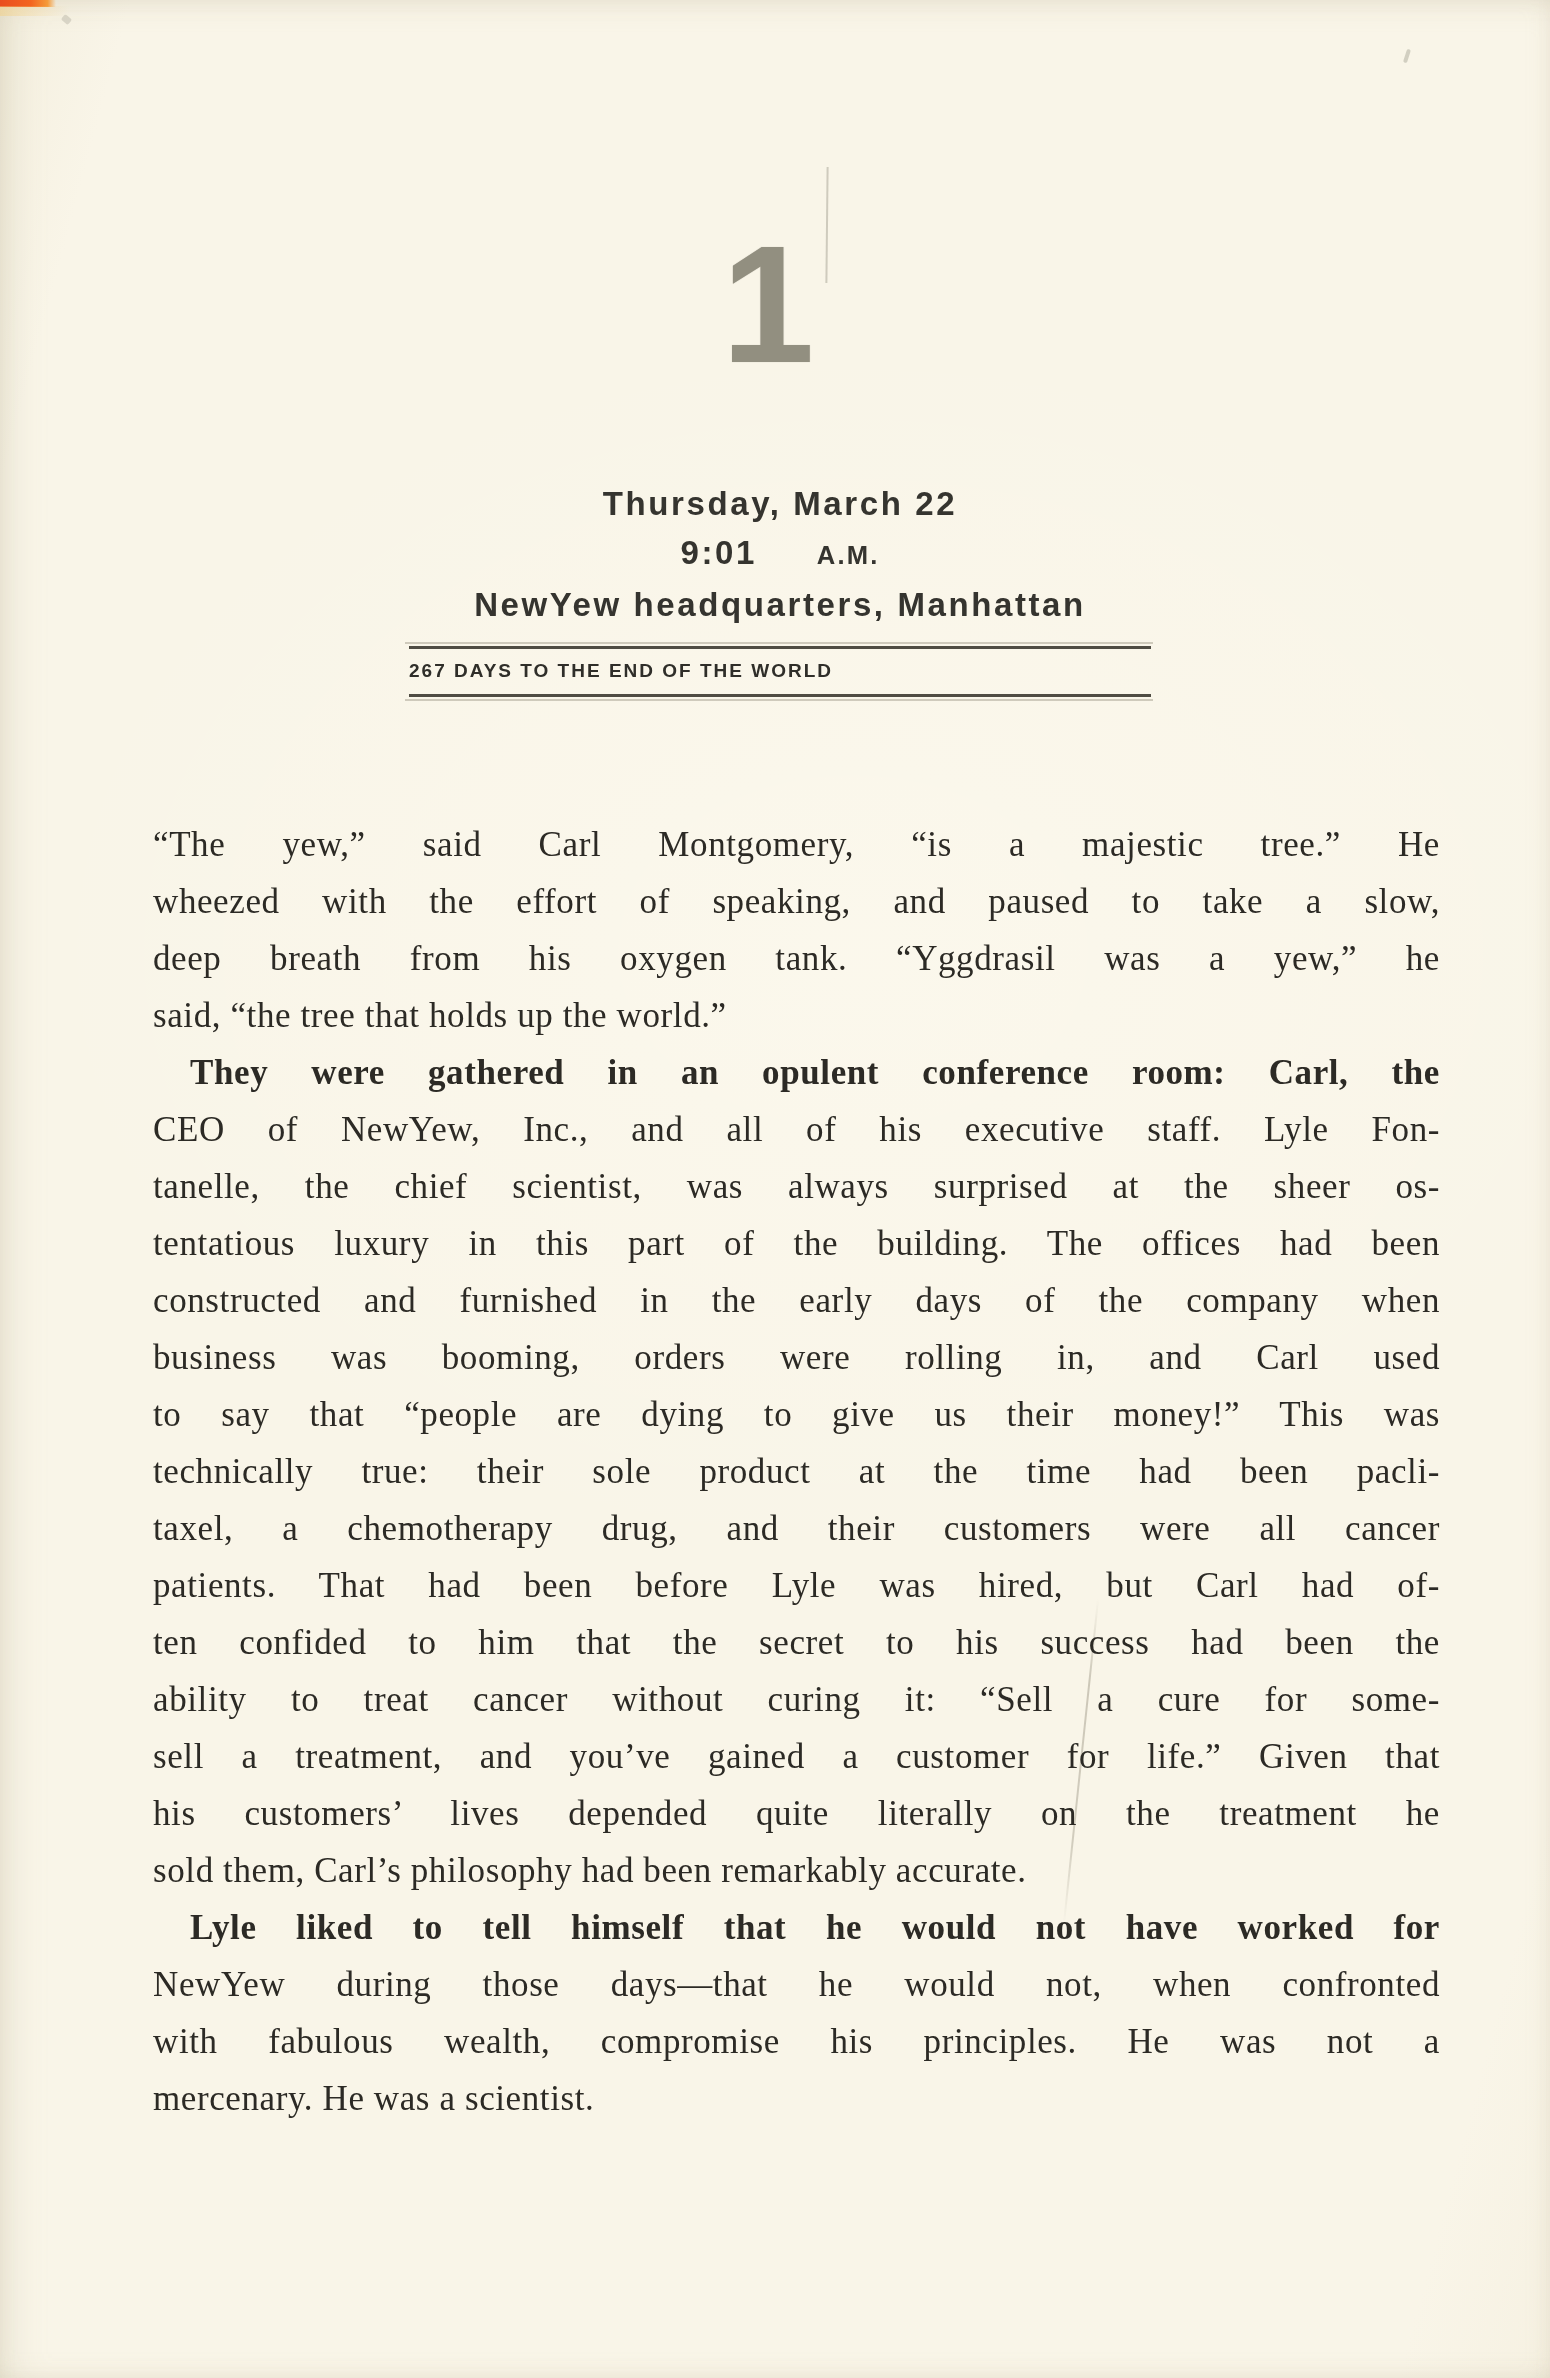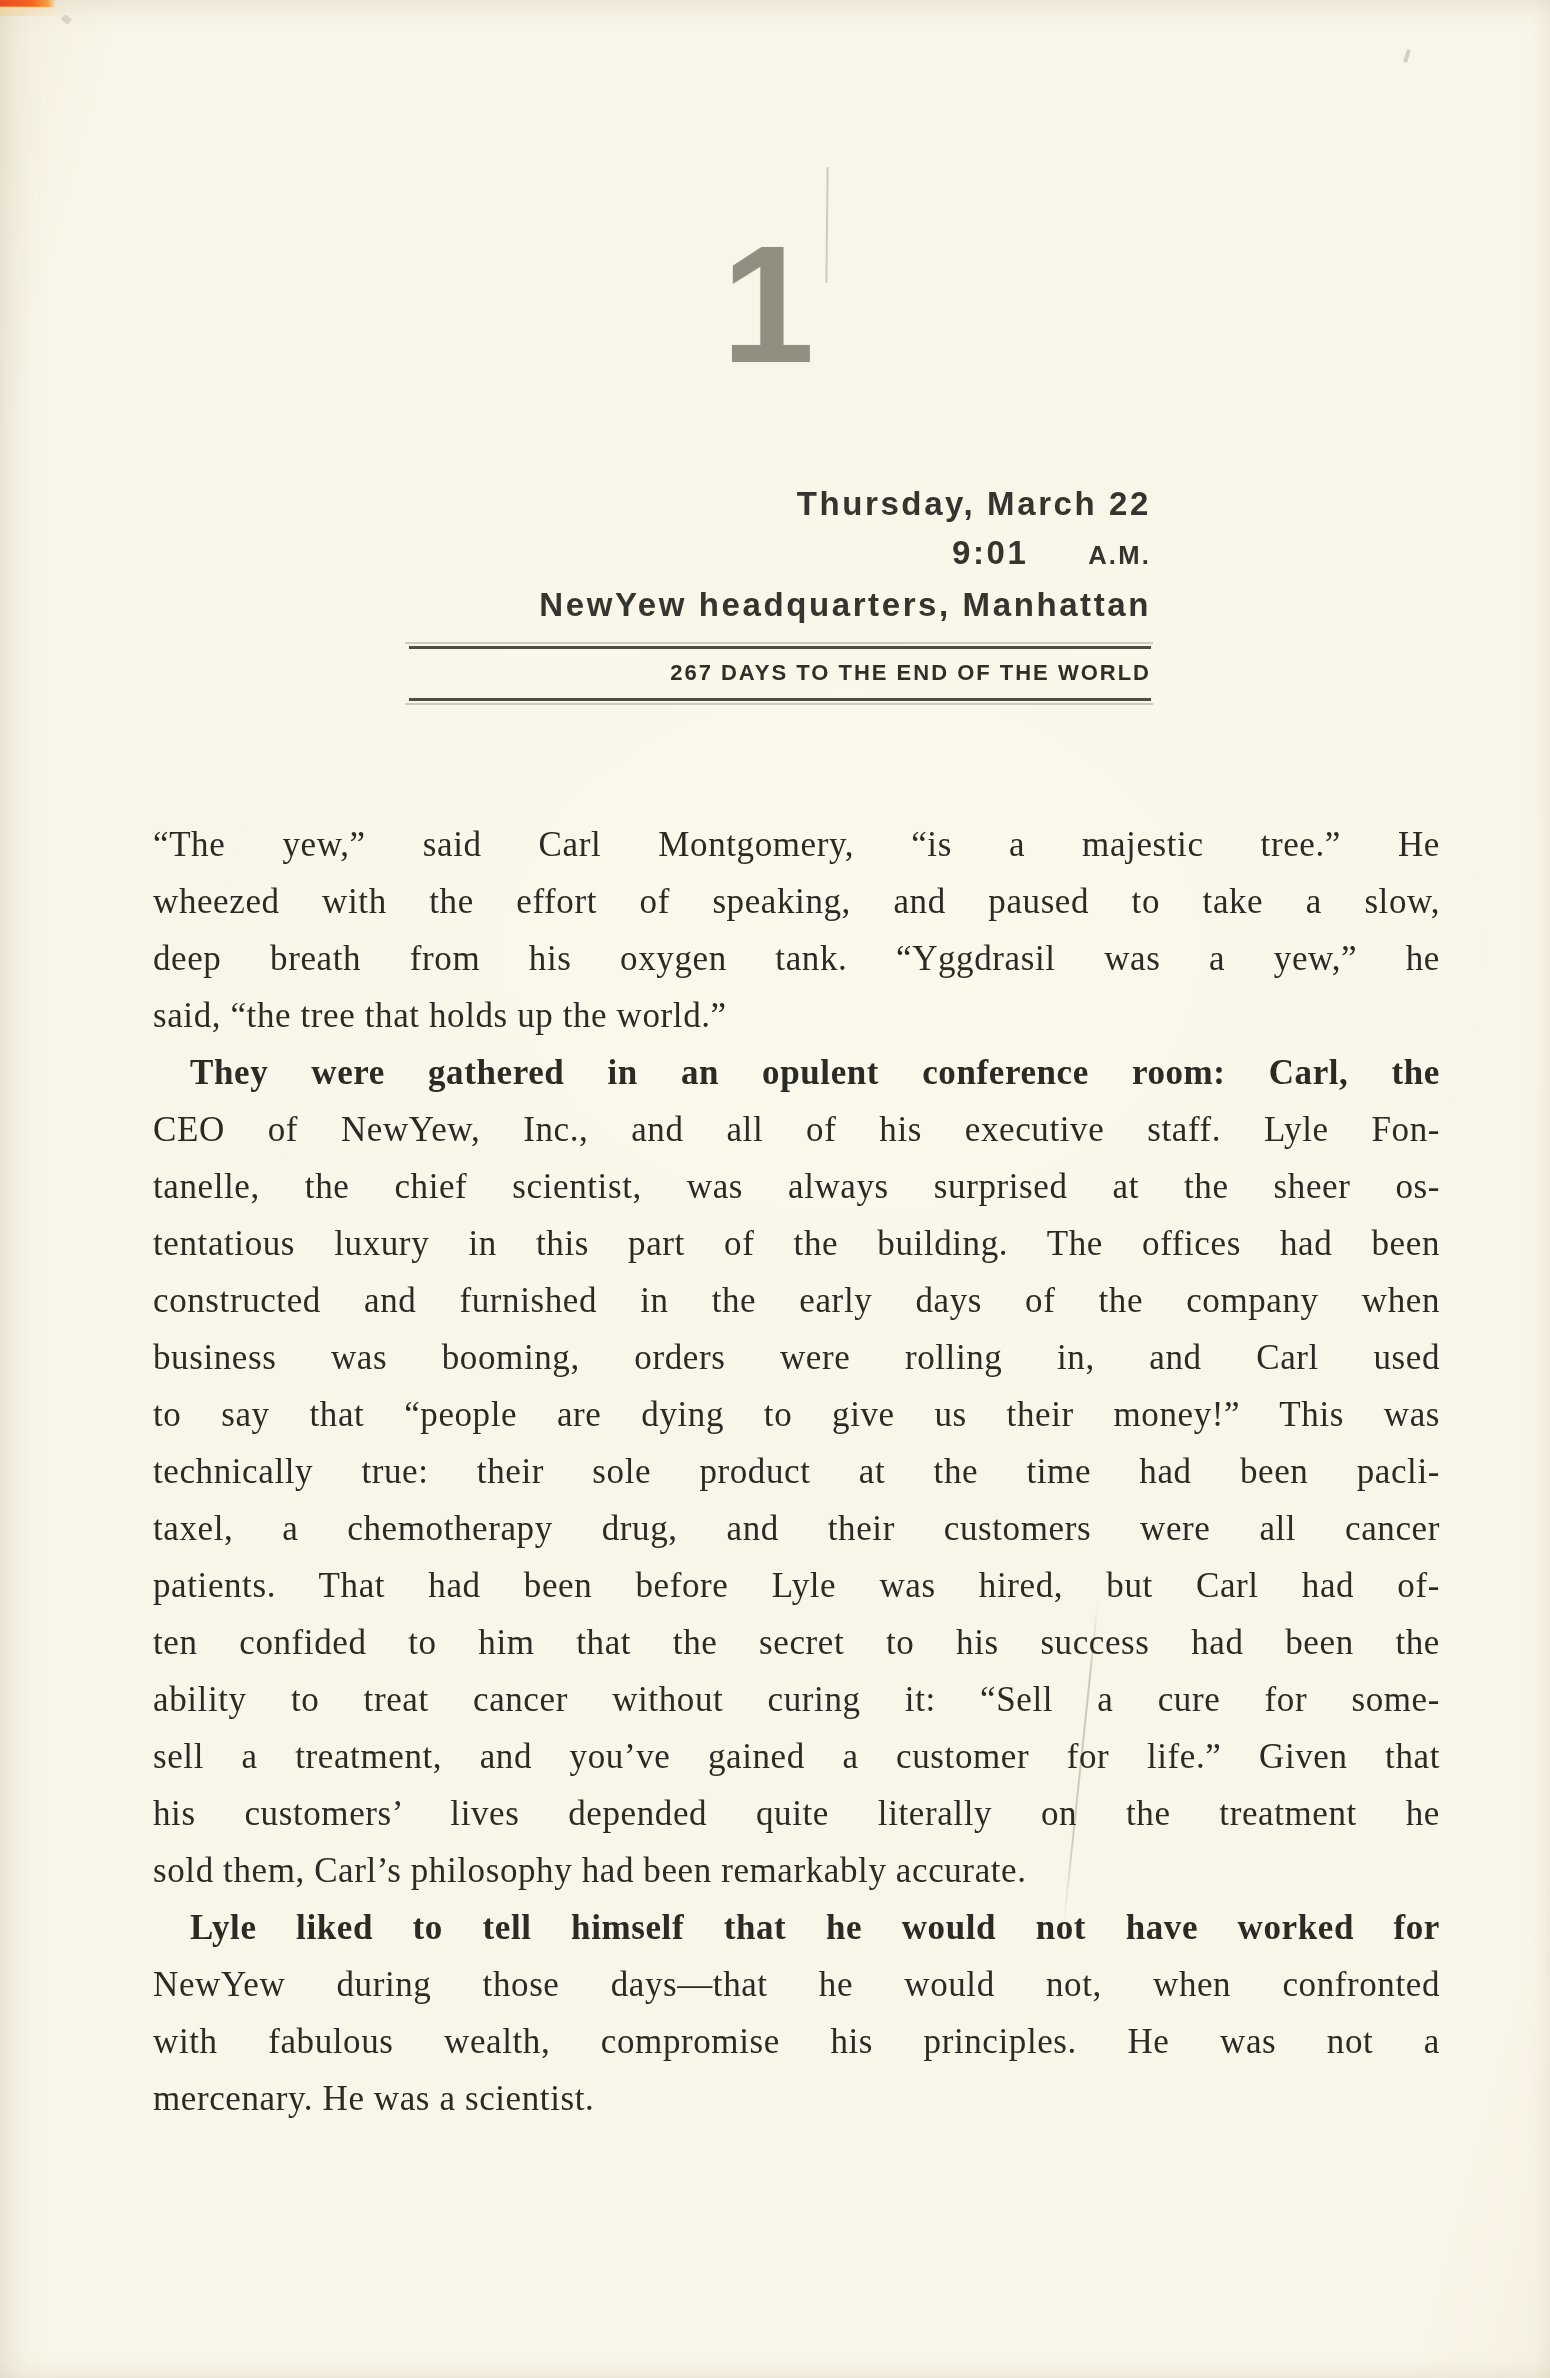--- a/index.html
+++ b/index.html
@@ -39,36 +39,36 @@
     text-align:center;
     font-family:"Liberation Sans", sans-serif;
     font-weight:700;font-size:167px;line-height:1;
     color:#8a8778;opacity:.92;
     text-shadow:0 0 1px rgba(138,135,120,.6);
   }
 
   
   .dateline{
     position:absolute;left:409px;top:479px;width:742px;
-    text-align:right;
+    text-align:center;
     font-family:"Liberation Sans", sans-serif;
     font-weight:700;color:#35342f;
     font-size:33px;letter-spacing:2.6px;line-height:49px;
   }
   .dateline .meridiem{font-size:25.6px;letter-spacing:2.2px;margin-left:48px;}
 
   
   .banner{
     position:absolute;left:409px;top:646px;width:742px;
     border-top:3px solid #4f4c43;border-bottom:3px solid #4f4c43;
     padding:10.8px 0 11.8px 0;
-    text-align:right;
+    text-align:left;
     font-family:"Liberation Sans", sans-serif;
     font-weight:700;color:#2f2e29;
-    font-size:22px;letter-spacing:2px;
+    font-size:19px;letter-spacing:2px;
   }
   .banner::before{content:"";position:absolute;left:-3.9px;right:-2px;top:-6.9px;height:2px;
     background:rgba(125,120,102,.35);}
   .banner::after{content:"";position:absolute;left:-3.9px;right:-2px;bottom:-7.9px;height:2px;
     background:rgba(125,120,102,.35);}
 
   
   .body-text{
     position:absolute;left:153px;top:816px;width:1287px;
     font-size:35px;line-height:57px;letter-spacing:0.6px;

